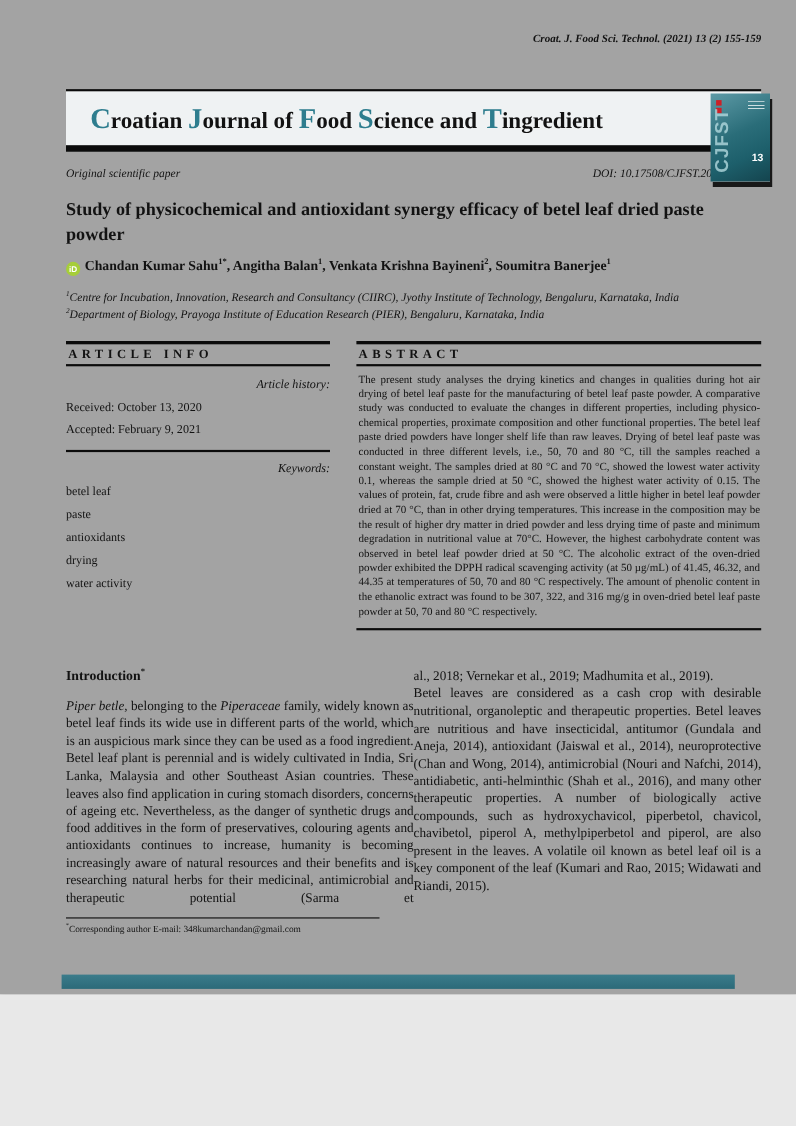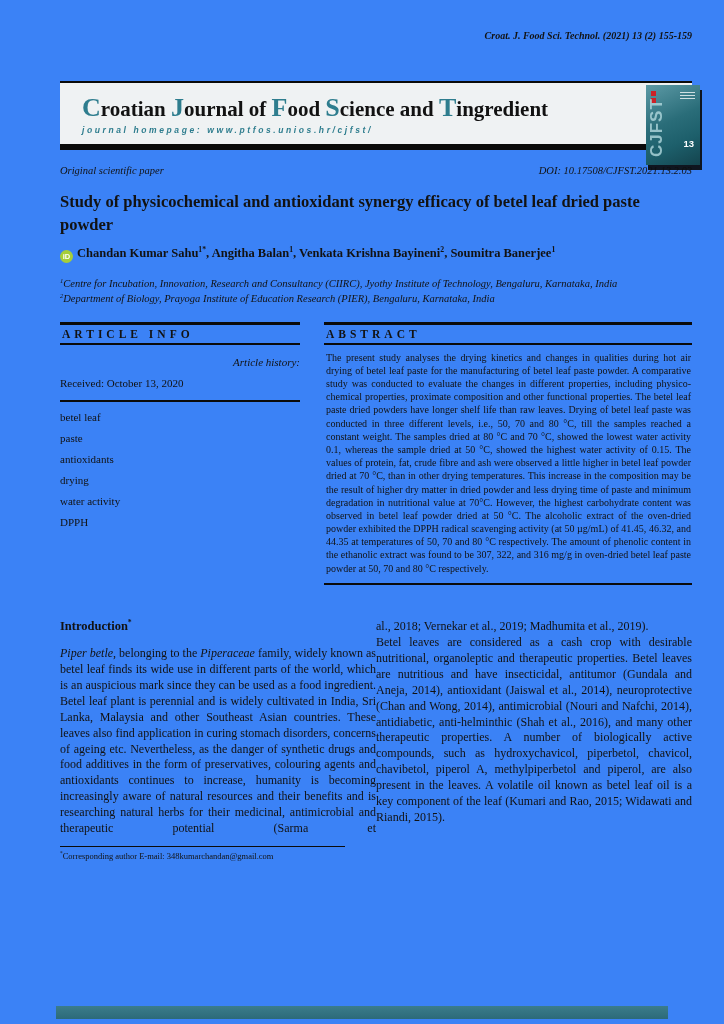--- a/index.html
+++ b/index.html
@@ -1,18 +1,18 @@
 <!DOCTYPE html>
 <html><head>
 <meta charset="utf-8">
 <style>
   * { margin:0; padding:0; box-sizing:border-box; }
   html,body { background:#e8e8e8; }
   .page {
-    position:relative; width:724px; height:1024px; background:#3b82f6;
+    position:relative; width:724px; height:904px; background:#a3a3a3;
     font-family:"Liberation Serif", serif; color:#121212; overflow:hidden;
     margin:0 auto; box-shadow:0 0 4px rgba(0,0,0,.3);
   }
   .content { padding:30px 32px 0 60px; }
   sup { font-size:.62em; vertical-align:super; line-height:0; }
 
   
   .citation { text-align:right; font-size:10px; font-weight:bold; font-style:italic; }
 
   
@@ -92,21 +92,20 @@
 </head>
 <body>
 
 <div class="page">
   <div class="content">
 
     <div class="citation">Croat. J. Food Sci. Technol. (2021) 13 (2) 155-159</div>
 
     <div class="banner">
       <div class="j-title"><span class="cap">C</span><span>roatian </span><span class="cap">J</span><span>ournal of </span><span class="cap">F</span><span>ood </span><span class="cap">S</span><span>cience and </span><span class="cap">T</span><span>ingredient</span></div>
-      <div class="homepage"><span>journal homepage: </span><span>www.ptfos.unios.hr/cjfst/</span></div>
       <div class="cover">
         <div class="cover-dots"></div>
         <div class="cover-lines"></div>
         <div class="cover-acronym">CJFST</div>
         <div class="cover-vol">13</div>
       </div>
     </div>
 
     <div class="meta-row">
       <span>Original scientific paper</span>
@@ -123,27 +122,28 @@
       <div><sup>1</sup><span>Centre for Incubation, Innovation, Research and Consultancy (CIIRC), Jyothy Institute of Technology, Bengaluru, Karnataka, India</span></div>
       <div><sup>2</sup><span>Department of Biology, Prayoga Institute of Education Research (PIER), Bengaluru, Karnataka, India</span></div>
     </div>
 
     <div class="info-section">
       <div class="info-col">
         <div class="sec-head">ARTICLE INFO</div>
         <div class="info-body">
           <div class="hist-label">Article history:</div>
           <div>Received: October 13, 2020</div>
+          <div>Accepted: February 9, 2021</div>
           <div class="info-divider"></div>
+          <div class="kw-label">Keywords:</div>
           <div>betel leaf</div>
           <div>paste</div>
           <div>antioxidants</div>
           <div>drying</div>
           <div>water activity</div>
-          <div>DPPH</div>
         </div>
       </div>
       <div class="abs-col">
         <div class="sec-head">ABSTRACT</div>
         <div class="abs-body">The present study analyses the drying kinetics and changes in qualities during hot air drying of betel leaf paste for the manufacturing of betel leaf paste powder. A comparative study was conducted to evaluate the changes in different properties, including physico-chemical properties, proximate composition and other functional properties. The betel leaf paste dried powders have longer shelf life than raw leaves. Drying of betel leaf paste was conducted in three different levels, i.e., 50, 70 and 80 °C, till the samples reached a constant weight. The samples dried at 80 °C and 70 °C, showed the lowest water activity 0.1, whereas the sample dried at 50 °C, showed the highest water activity of 0.15. The values of protein, fat, crude fibre and ash were observed a little higher in betel leaf powder dried at 70 °C, than in other drying temperatures. This increase in the composition may be the result of higher dry matter in dried powder and less drying time of paste and minimum degradation in nutritional value at 70°C. However, the highest carbohydrate content was observed in betel leaf powder dried at 50 °C. The alcoholic extract of the oven-dried powder exhibited the DPPH radical scavenging activity (at 50 µg/mL) of 41.45, 46.32, and 44.35 at temperatures of 50, 70 and 80 °C respectively. The amount of phenolic content in the ethanolic extract was found to be 307, 322, and 316 mg/g in oven-dried betel leaf paste powder at 50, 70 and 80 °C respectively.</div>
       </div>
     </div>
 
     <div class="intro">
       <div class="col">

